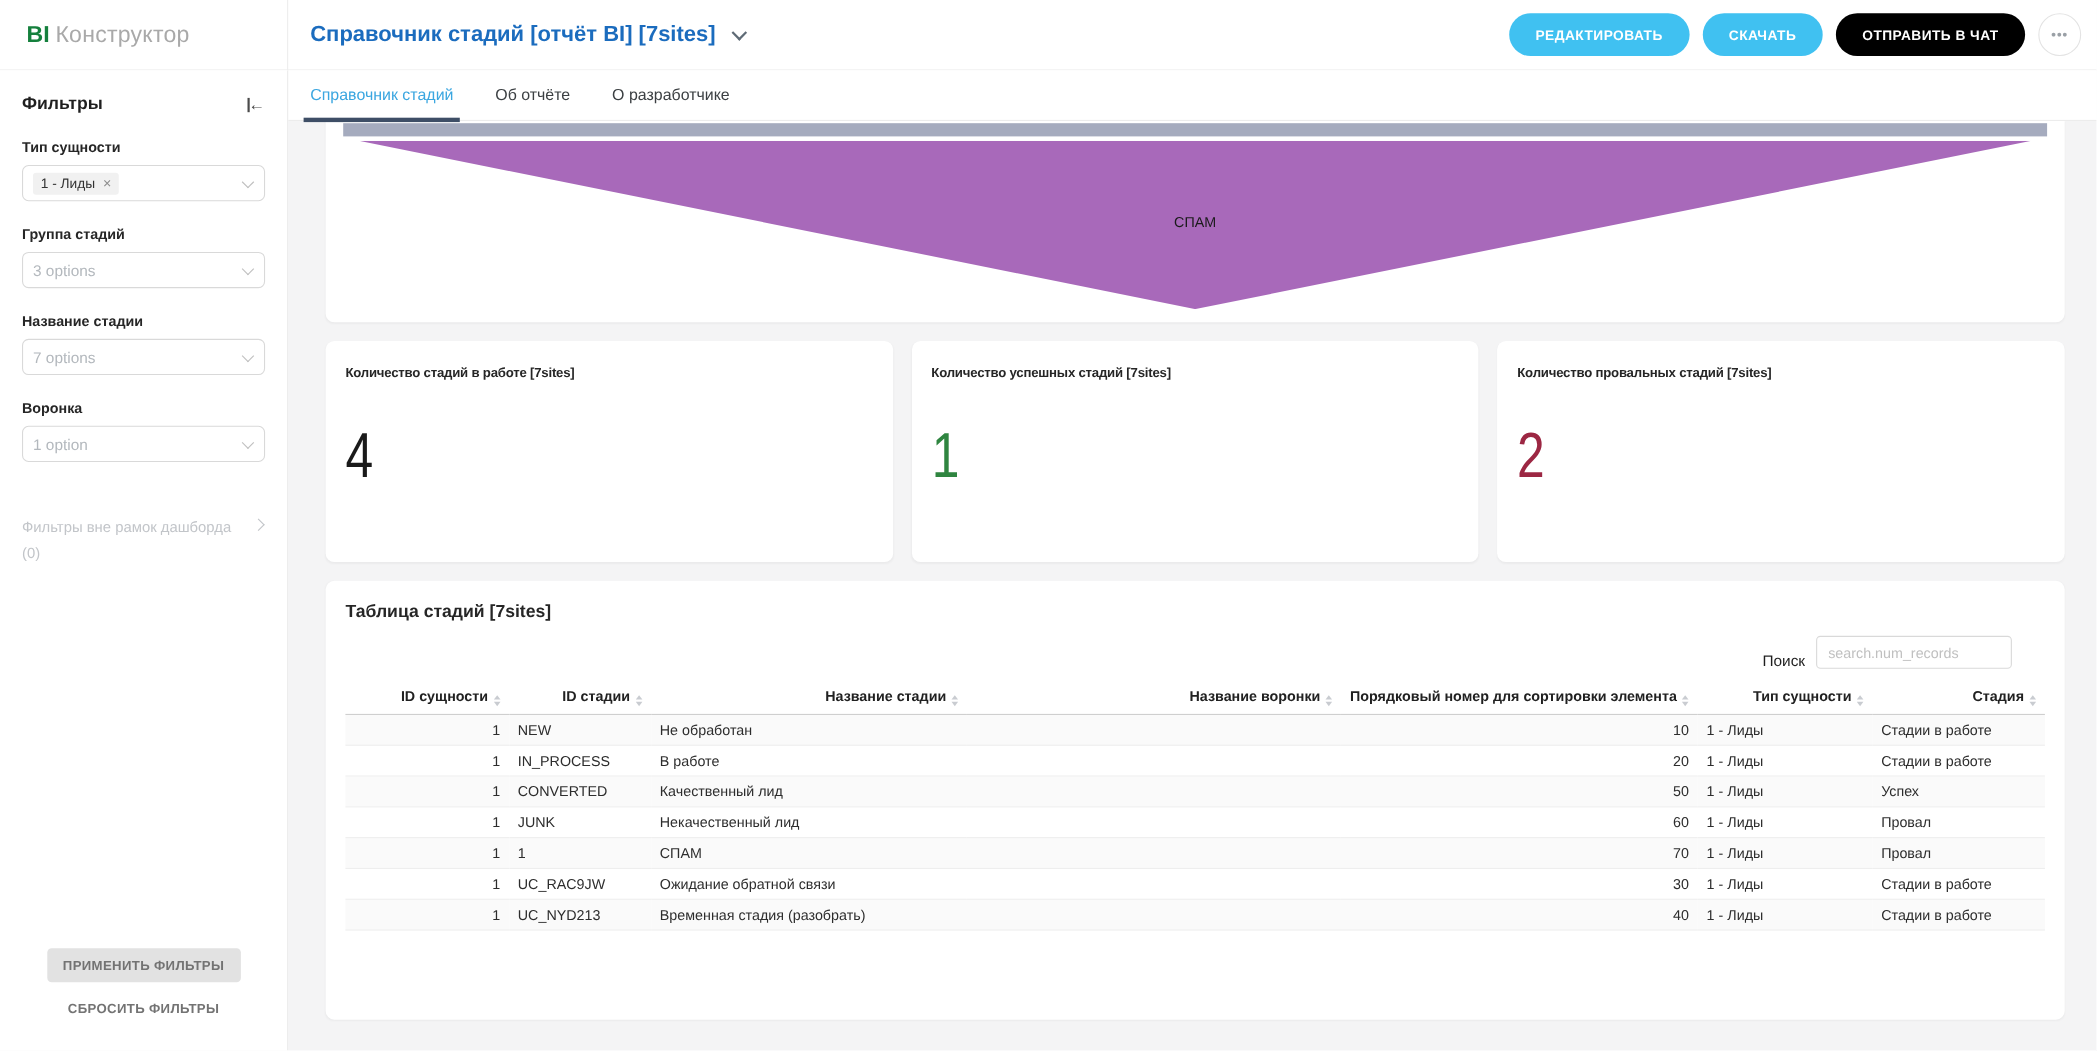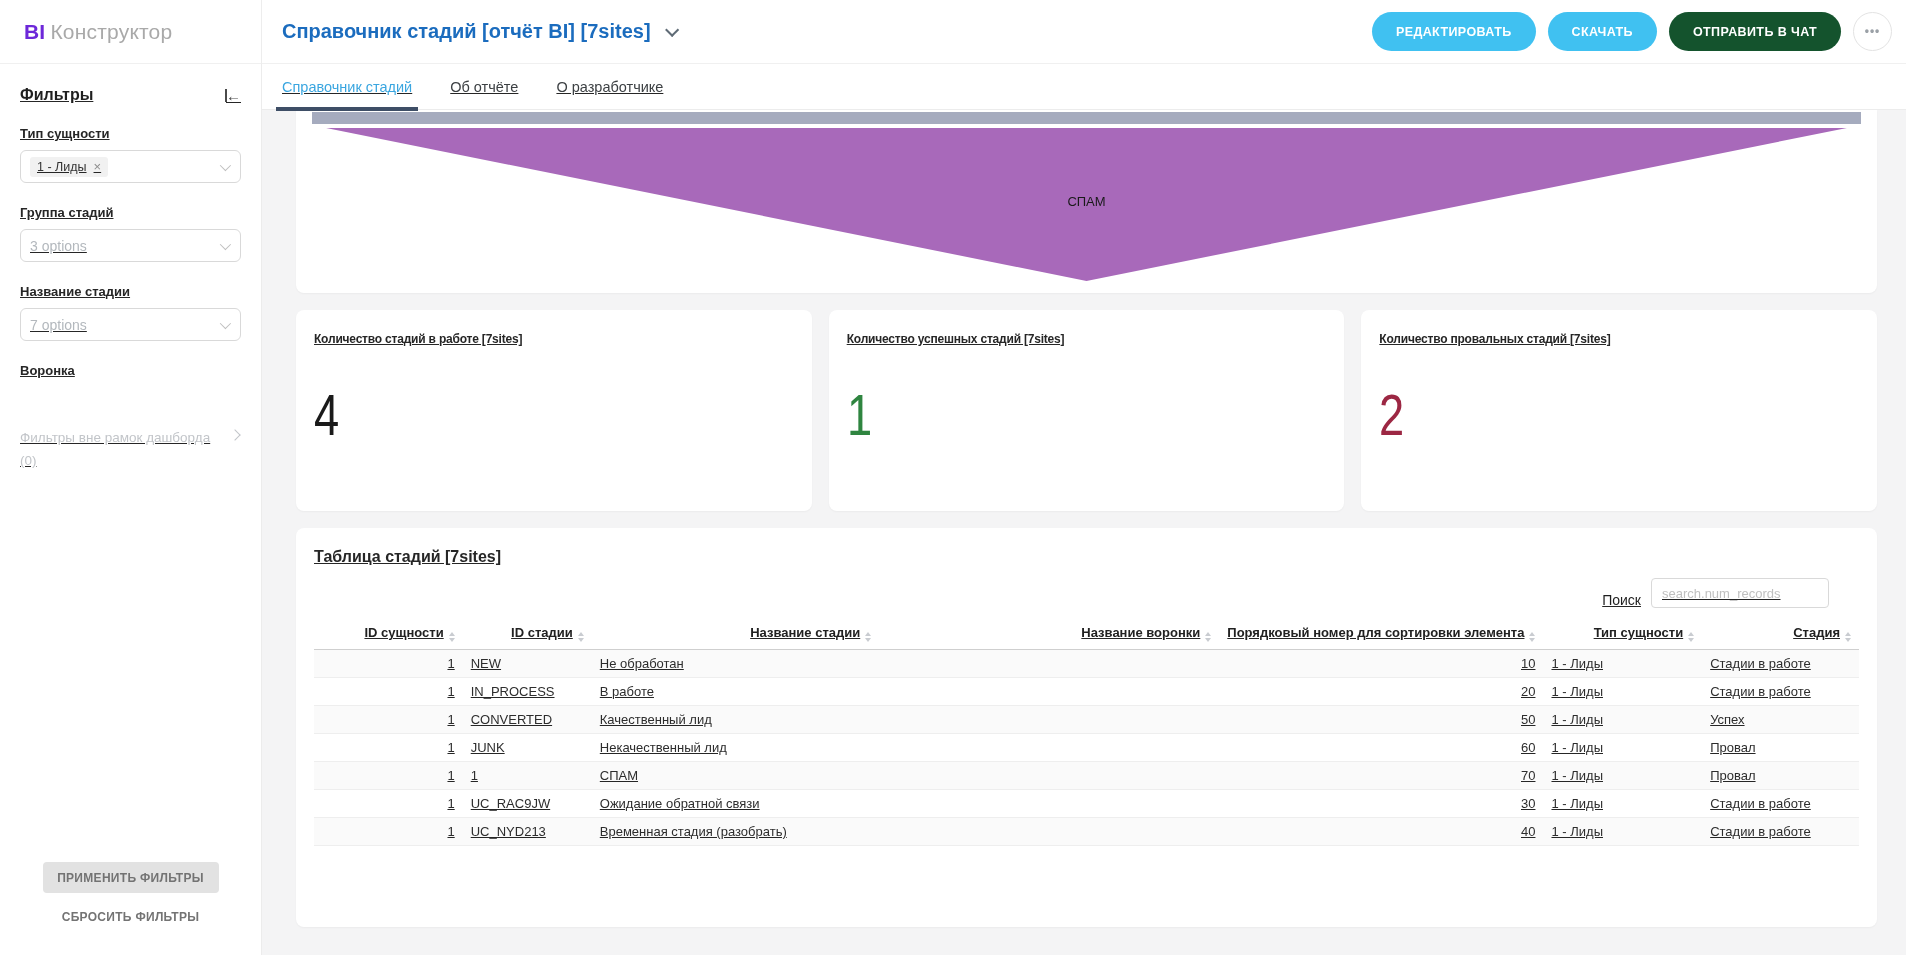--- a/index.html
+++ b/index.html
@@ -5,35 +5,35 @@
   * { margin:0; padding:0; box-sizing:border-box; }
   html,body { width:1906px; height:955px; overflow:hidden; background:#fff;
               font-family:"Liberation Sans", sans-serif; color:#262626; }
 
   
   .header { display:flex; align-items:center; height:64px; background:#fff;
             border-bottom:1px solid #f0f0f0; }
   .logo-zone { width:262px; height:64px; display:flex; align-items:center;
                padding-left:24px; border-right:1px solid #ededed; flex:none; }
   .logo { font-size:21px; letter-spacing:.2px; white-space:nowrap; }
-  .logo .bi { color:#6d28d9; font-weight:700; }
+  .logo .bi { color:#15803d; font-weight:700; }
   .logo .name { color:#a9a9a9; font-weight:500; margin-left:5px; }
   .title-zone { display:flex; align-items:center; gap:14px; padding-left:20px; flex:1; min-width:0; cursor:pointer; }
   .page-title { color:#1b6cbe; font-size:20px; font-weight:600; white-space:nowrap; }
   .caret-dn { width:10px; height:10px; border-right:2px solid #5f6b76; border-bottom:2px solid #5f6b76;
               transform:rotate(45deg) translateY(-3px); flex:none; }
   .header-actions { display:flex; align-items:center; gap:12px; padding-right:14px; flex:none; }
   .pill { height:39px; border:none; border-radius:20px; padding:0 24px; color:#fff;
           font-family:inherit; font-size:12.5px; font-weight:700; letter-spacing:.4px; cursor:pointer; white-space:nowrap; }
   .more-btn { width:39px; height:39px; border-radius:50%; background:#fff; border:1px solid #e3e3e3;
               color:#9aa0a6; font-size:12px; font-weight:700; letter-spacing:1px; cursor:pointer;
               display:flex; align-items:center; justify-content:center; padding-bottom:2px; }
 
   
-  .body-row { display:flex; height:891px;text-decoration:underline; }
+  .body-row { display:flex; height:891px; }
 
   
   .sidebar { width:262px; flex:none; background:#fff; border-right:1px solid #ececec;
              position:relative; padding:22px 20px 0; }
   .sb-head { display:flex; align-items:center; justify-content:space-between; }
   .sb-title { font-size:16px; font-weight:700; color:#1f1f1f; }
   .collapse { display:flex; align-items:center; cursor:pointer; color:#4a4a4a; }
   .collapse .bar { width:2px; height:13px; background:#4a4a4a; margin-right:-1px; }
   .collapse .arr { font-size:15px; line-height:13px; }
   .f-label { font-size:13px; font-weight:700; color:#262626; margin-top:22px; }
@@ -110,21 +110,21 @@
       <span class="bi">BI</span><span class="name">Конструктор</span>
     </div>
   </div>
   <div class="title-zone">
     <span class="page-title">Справочник стадий [отчёт BI] [7sites]</span>
     <span class="caret-dn"></span>
   </div>
   <div class="header-actions">
     <button class="pill" style="background-color: rgb(64, 193, 241);">РЕДАКТИРОВАТЬ</button>
     <button class="pill" style="background-color: rgb(64, 193, 241);">СКАЧАТЬ</button>
-    <button class="pill" style="background-color: #14532d;">ОТПРАВИТЬ В ЧАТ</button>
+    <button class="pill" style="background-color: #000000;">ОТПРАВИТЬ В ЧАТ</button>
     <button class="more-btn">
         <span>•••</span>
       </button>
   </div>
 </div>
 
 <div class="body-row">
 
   <div class="sidebar">
     <div class="sb-head">
@@ -150,20 +150,24 @@
       <span class="chev"></span>
     </div>
 
     <div class="f-label">Название стадии</div>
     <div class="select">
       <span class="ph">7 options</span>
       <span class="chev"></span>
     </div>
 
     <div class="f-label">Воронка</div>
+    <div class="select">
+      <span class="ph">1 option</span>
+      <span class="chev"></span>
+    </div>
 
     <div class="outer-filters">
       <div>Фильтры вне рамок дашборда</div>
       <div>(0)</div>
       <span class="chev-r"></span>
     </div>
 
     <div class="sb-bottom">
       <button class="apply-btn">ПРИМЕНИТЬ ФИЛЬТРЫ</button>
       <div><button class="reset-btn">СБРОСИТЬ ФИЛЬТРЫ</button></div>

